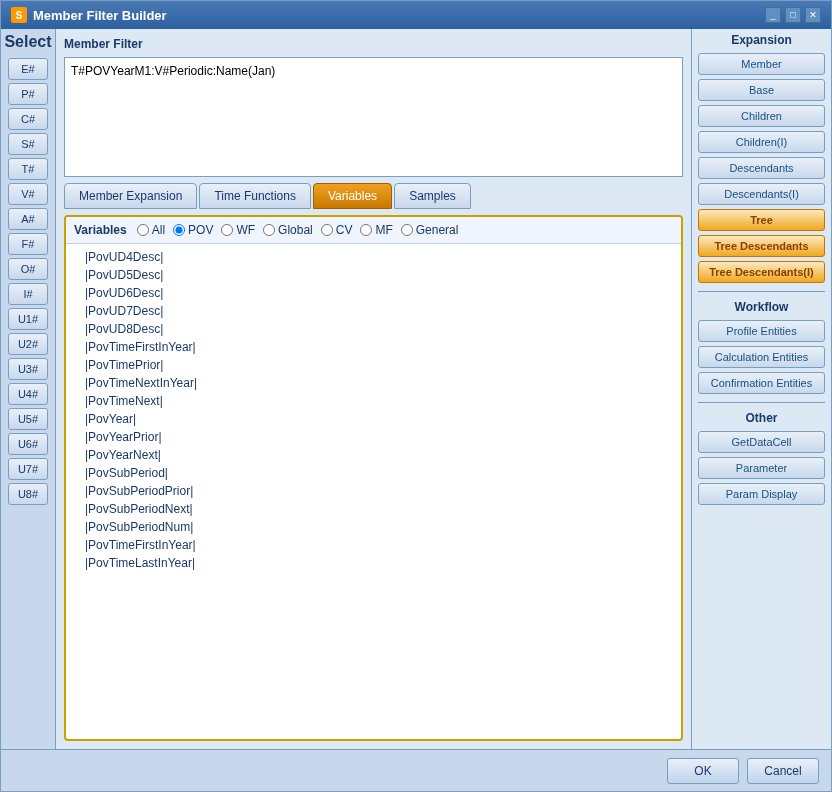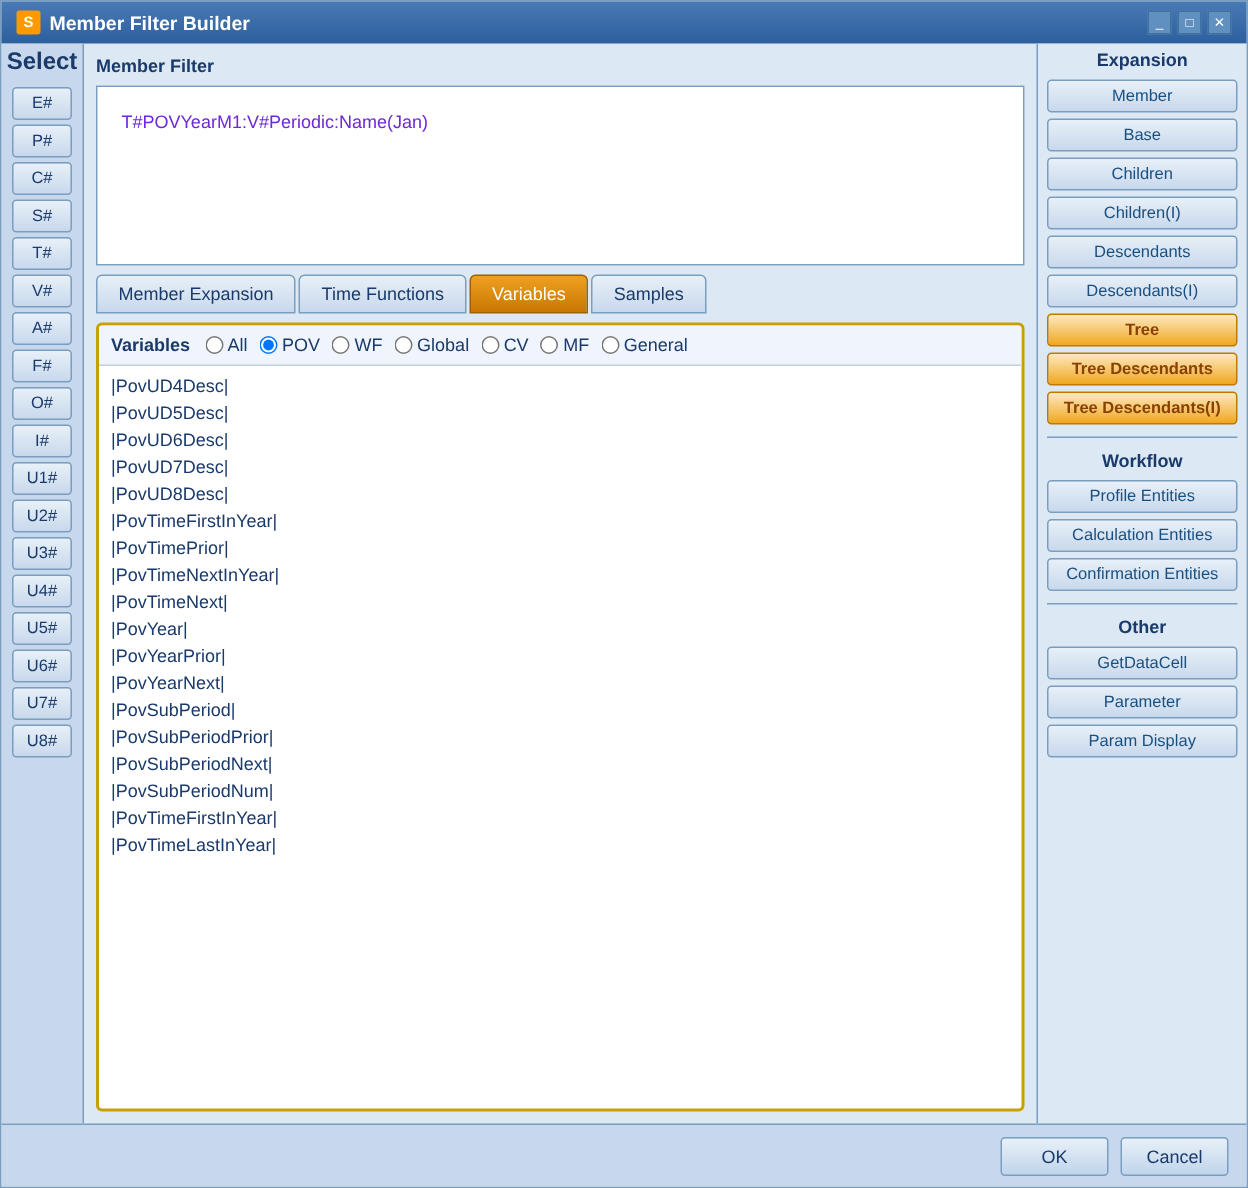--- a/index.html
+++ b/index.html
@@ -114,23 +114,23 @@
     .member-filter-label {
       font-weight: bold;
       font-size: 12px;
       color: #1a3a6a;
     }
     .filter-textarea {
       width: 100%;
       height: 120px;
       background: white;
       border: 1px solid #7a9ec0;
-      padding: 16px;
-      font-size: 12px;
-      color: #6d28d9;
+      padding: 6px;
+      font-size: 12px;
+      color: #000000;
       resize: none;
       font-family: Arial, sans-serif;
     }
     
     .tabs-container {
       display: flex;
       gap: 2px;
       align-items: center;
     }
     .tab-btn {
@@ -185,21 +185,21 @@
       color: #1a3a6a;
     }
     .radio-item input[type="radio"] {
       margin: 0;
       width: 12px;
       height: 12px;
     }
     .variables-list {
       flex: 1;
       overflow-y: auto;
-      padding: 4px 0;
+      padding: 4px 11px;
     }
     .var-item {
       padding: 2px 8px;
       font-size: 12px;
       color: #1a3a6a;
       cursor: pointer;
     }
     .variables-list::-webkit-scrollbar {
       width: 12px;
     }

